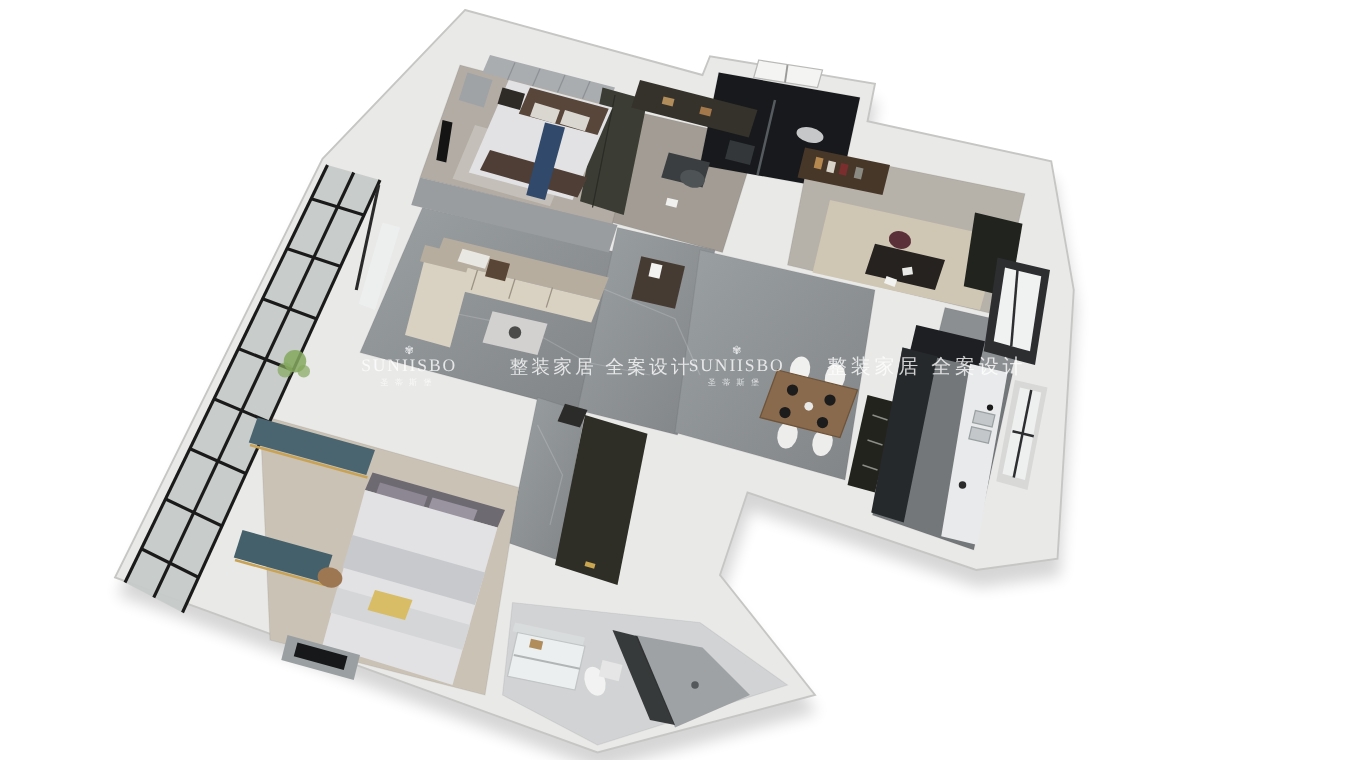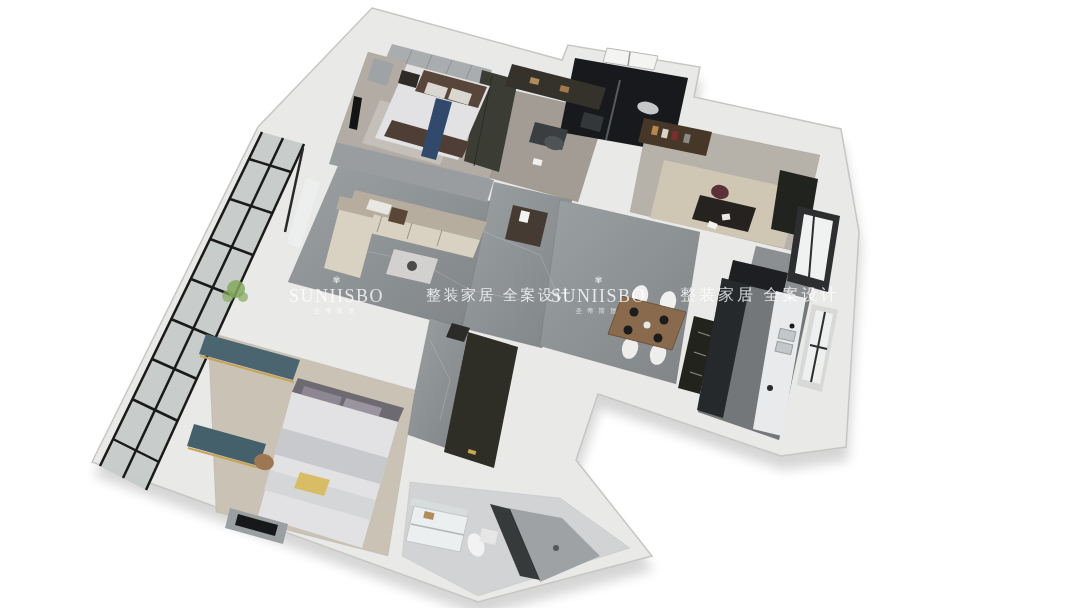--- a/index.html
+++ b/index.html
@@ -5,21 +5,21 @@
   html,body{margin:0;padding:0;background:#ffffff;}
   .stage{position:relative;width:1080px;height:608px;background:#ffffff;overflow:hidden;
          font-family:"Liberation Sans",sans-serif;}
   svg{position:absolute;left:0;top:0;}
   .wm{position:absolute;display:flex;align-items:center;color:rgba(255,255,255,0.78);
       pointer-events:none;z-index:5;}
   .wm-left{left:289px;top:276px;gap:42px;}
   .wm-right{left:551px;top:276px;gap:34px;}
   .brandblk{text-align:center;line-height:1;}
   .crown{font-size:9px;opacity:.95;margin-bottom:2px;}
-  .brand{font-family:"Liberation Serif",serif;font-size:18px;letter-spacing:1.5px;}
+  .brand{font-family:"Liberation Serif",serif;font-size:14px;letter-spacing:1.5px;}
   .bsub{font-size:6.5px;letter-spacing:5px;margin-top:3px;opacity:.9;}
   .tag{font-size:15px;letter-spacing:2.5px;white-space:nowrap;}
   .wm-right .tag{font-size:16px;letter-spacing:3px;}
 </style>
 </head>
 <body>
 
 <div class="stage">
 <svg width="1080" height="608" viewBox="0 0 1080 608">
   <defs>

